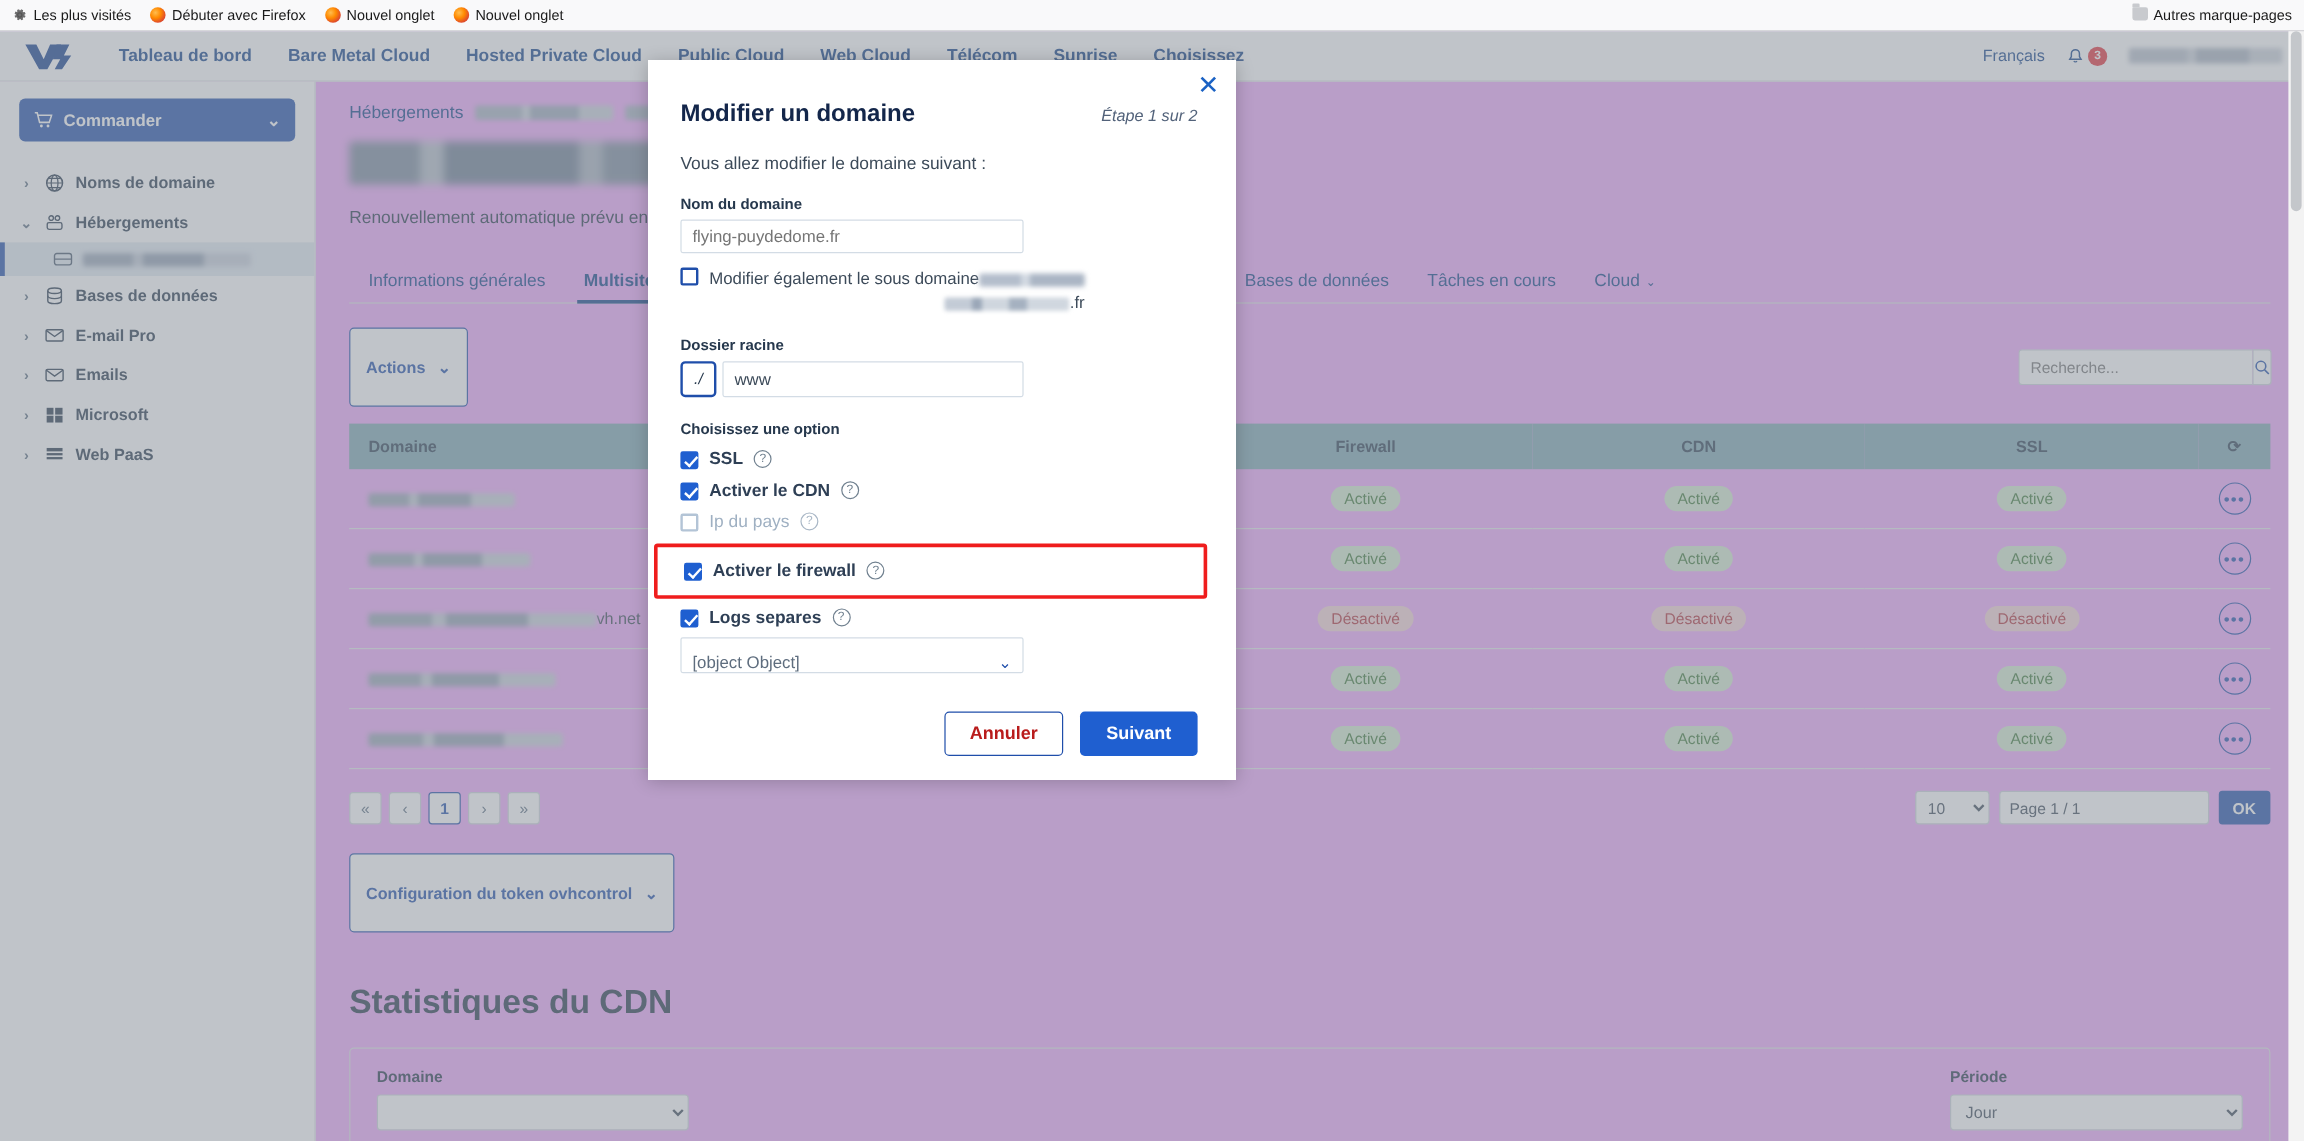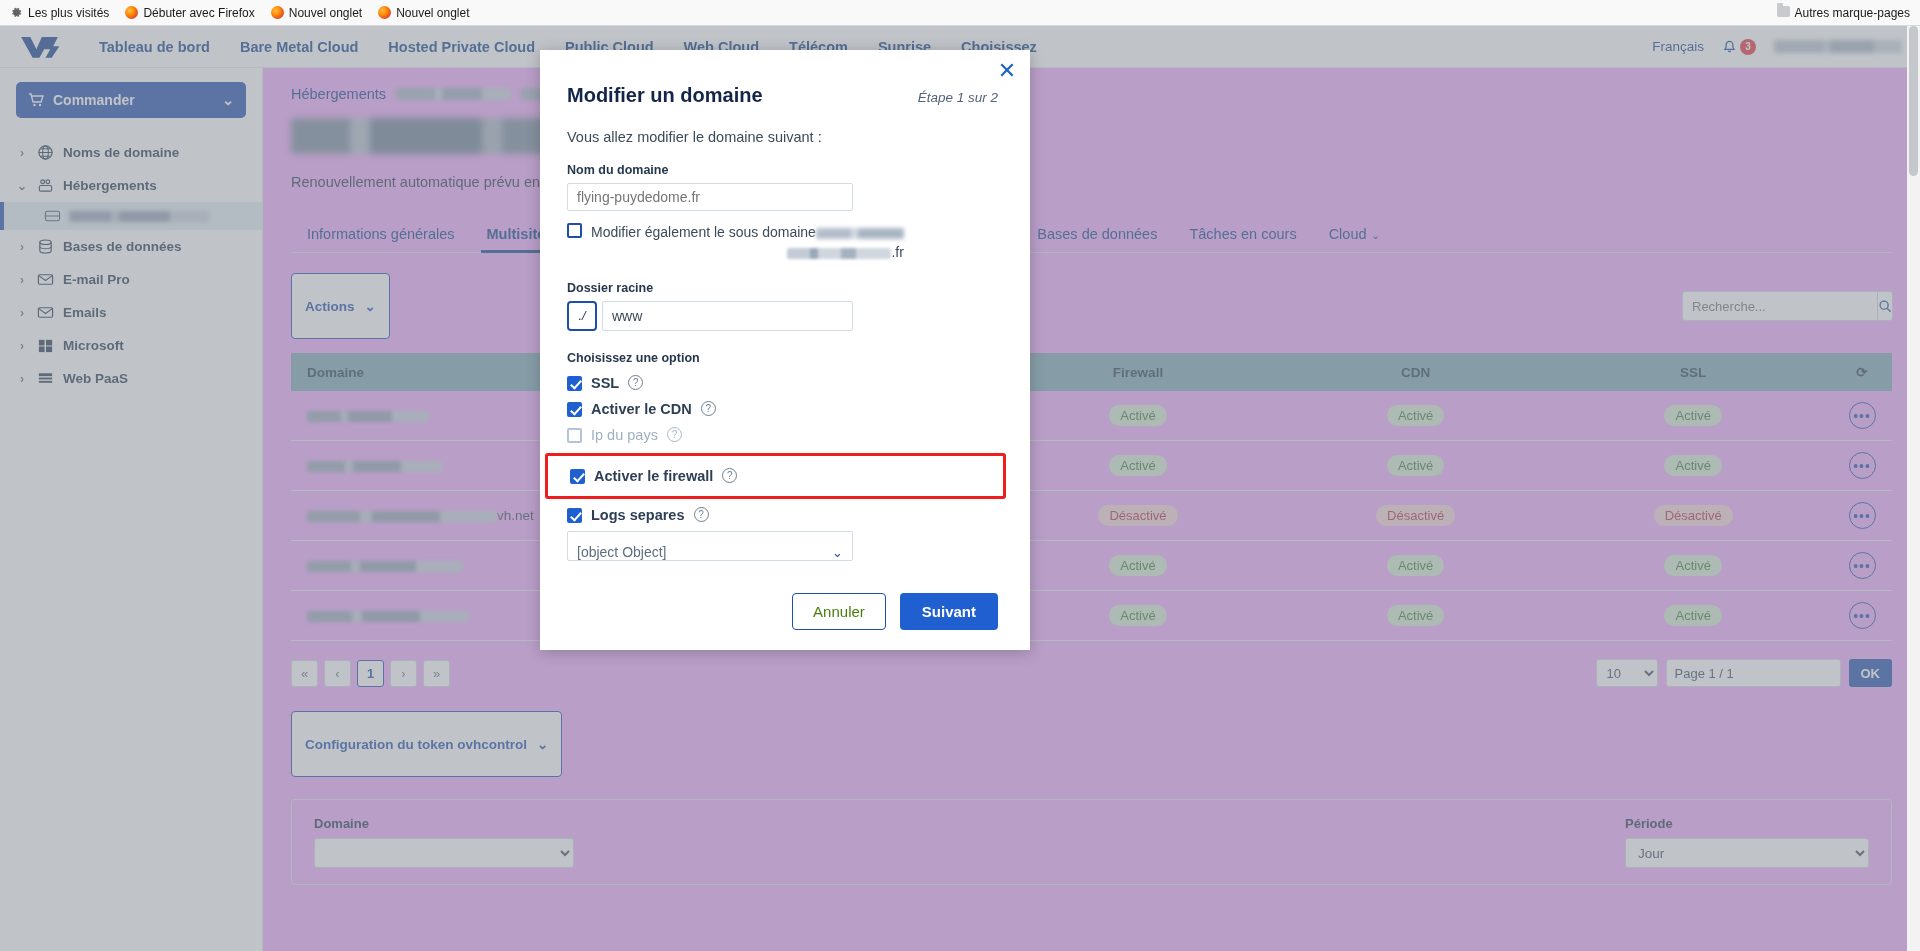--- a/index.html
+++ b/index.html
@@ -278,22 +278,22 @@
 
   .m-select {
     margin-top: 8px; width: 286px; height: 30px; border: 1px solid #d3dce5; border-radius: 2px;
     font-size: 14px; padding: 0 9px; color: #5e6d7e; font-family: inherit; background: #fff;
     display: flex; align-items: flex-end; cursor: pointer;
   }
   .m-select .chev { margin-left: auto; color: #1f4eaa; font-size: 13px; }
 
   .modal-foot { display: flex; justify-content: flex-end; gap: 14px; margin-top: 32px; }
   .btn-cancel {
-    border: 1px solid #1f4eaa; color: #4d7c0f; background: #fff; border-radius: 4px;
-    font-size: 15px; font-weight: normal; padding: 9px 20px; cursor: pointer; font-family: inherit;
+    border: 1px solid #1f4eaa; color: #b91c1c; background: #fff; border-radius: 4px;
+    font-size: 15px; font-weight: bold; padding: 9px 20px; cursor: pointer; font-family: inherit;
   }
   .btn-next {
     border: none; background: #1f5fd0; color: #fff; border-radius: 4px;
     font-size: 15px; font-weight: bold; padding: 10px 22px; cursor: pointer; font-family: inherit;
   }
 
   .scrollbar {
     position: absolute; right: 0; top: 26px; width: 13px; bottom: 0; background: #f3f3f3; z-index: 70;
   }
   .scroll-thumb {
@@ -555,20 +555,21 @@
           <input class="pg-inp" type="text" value="Page 1 / 1" style="">
           <button class="ok-btn">OK</button>
         </div>
       </div>
 
       <div class="btn-outline token-btn">
         <span>Configuration du token ovhcontrol</span>
         <span>⌄</span>
       </div>
 
+      <div class="stats-title">Statistiques du CDN</div>
 
       <div class="stats-card">
         <div class="fld">
           <label>Domaine</label>
           <select><option></option></select>
         </div>
         <div class="fld period">
           <label>Période</label>
           <select>
             <option>Jour</option>

